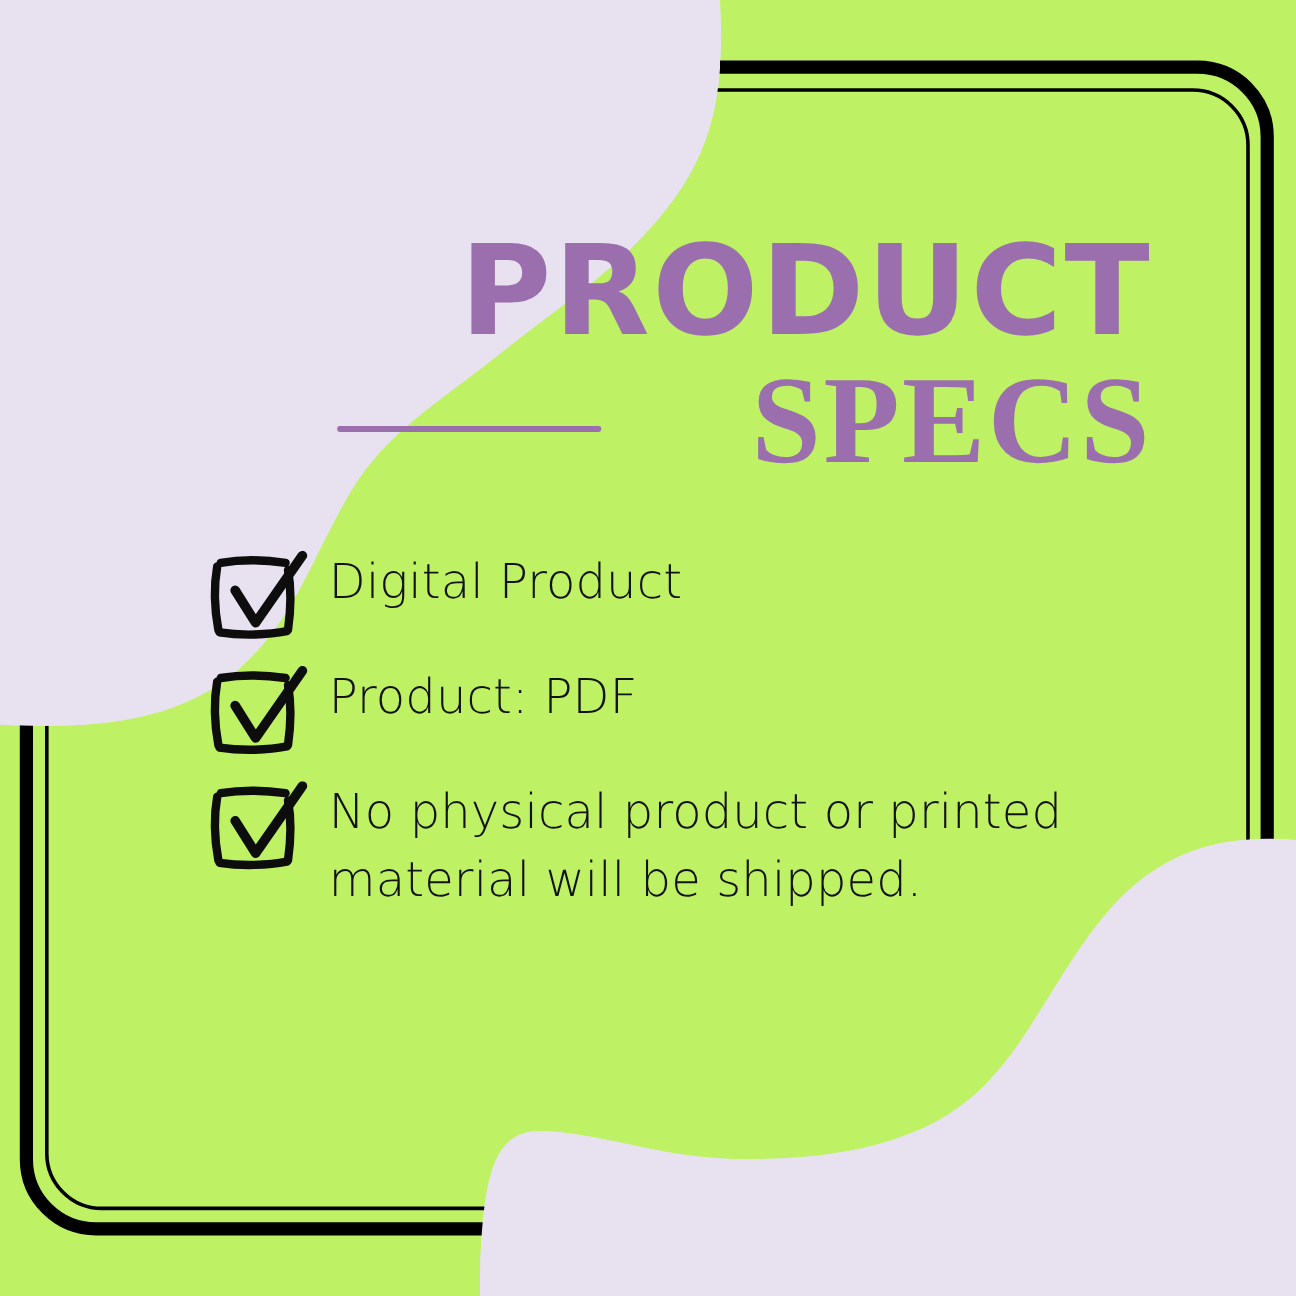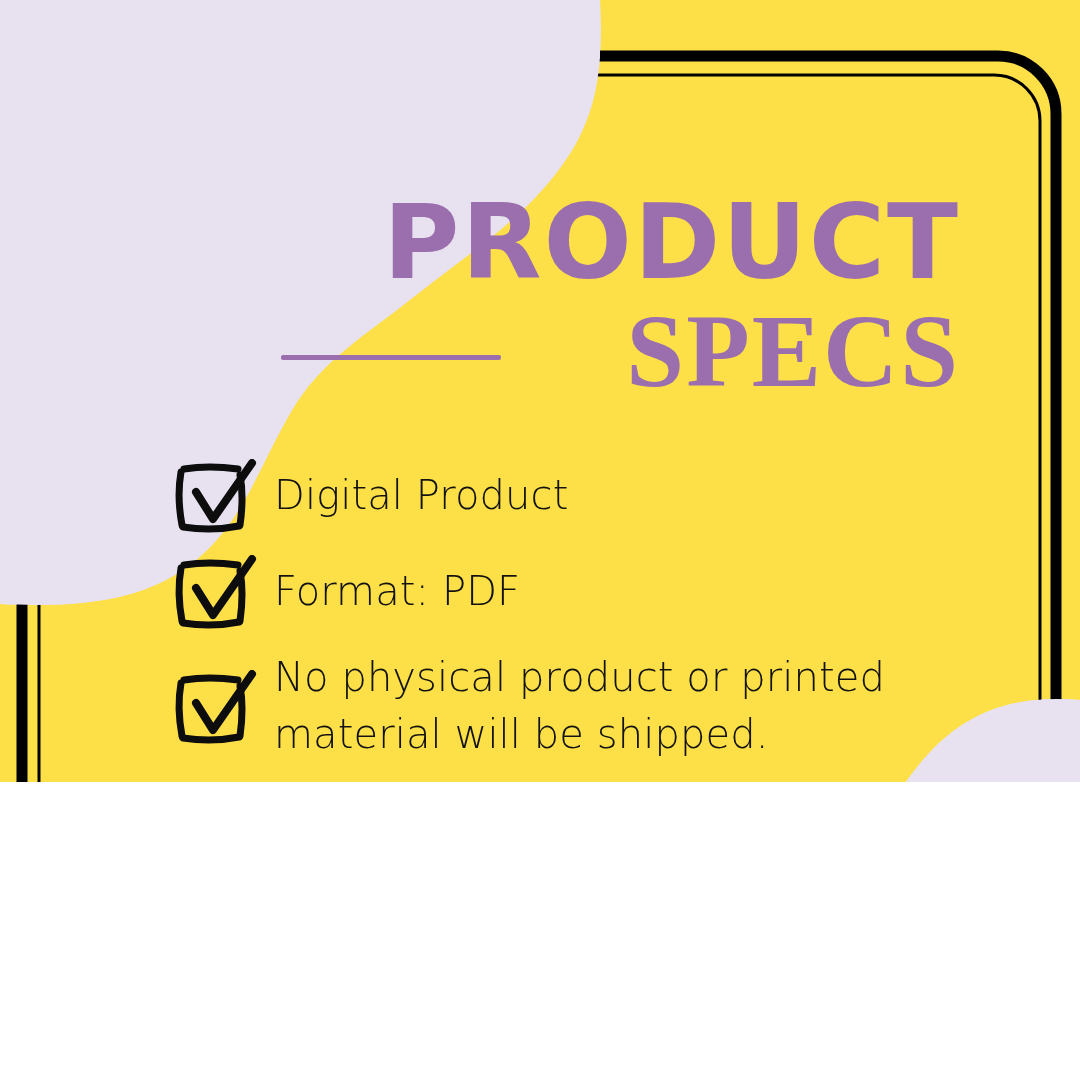--- a/index.html
+++ b/index.html
@@ -4,22 +4,22 @@
 <title>Product Specs</title>
 <style>
   html, body {
     margin: 0;
     padding: 0;
     background: #ffffff;
   }
   #canvas {
     position: relative;
     width: 1080px;
-    height: 782px;
-    background: #fde047;
+    height: 1080px;
+    background: #bef264;
     overflow: hidden;
     font-family: "Liberation Sans", sans-serif;
   }
 
   
   .blob-layer {
     position: absolute;
     left: 0; top: 0;
     width: 1080px;
     height: 1080px;
@@ -77,21 +77,21 @@
 
   
   .checklist {
     position: absolute;
     left: 172px;
     top: 455px;
     width: 800px;
   }
   .check-row {
     display: flex;
-    align-items: center;
+    align-items: flex-start;
     margin-bottom: 18px;
   }
   .check-row:last-child { margin-bottom: 16px; }
 
   .check-icon {
     flex: 0 0 auto;
     width: 86px;
     height: 74px;
     margin-right: 16px;
     margin-top: 4px;
@@ -180,21 +180,21 @@
           <svg width="86" height="74" viewBox="0 0 86 74">
             <g fill="none" stroke="#0d0d0d" stroke-width="7" stroke-linecap="round" stroke-linejoin="round">
               <path d="M12,10 C30,7 52,8 66,10"></path>
               <path d="M9,13 C6,30 7,50 10,66"></path>
               <path d="M11,68 C30,71 52,70 67,67"></path>
               <path d="M68,16 C71,32 70,52 68,66"></path>
               <path d="M24,33 L41,60 L80,4" stroke-width="8"></path>
             </g>
           </svg>
         </span>
-        <span class="check-text">Format: PDF</span>
+        <span class="check-text">Product: PDF</span>
       </div>
 
 
       <div class="check-row">
         <span class="check-icon">
           <svg width="86" height="74" viewBox="0 0 86 74">
             <g fill="none" stroke="#0d0d0d" stroke-width="7" stroke-linecap="round" stroke-linejoin="round">
               <path d="M12,10 C30,7 52,8 66,10"></path>
               <path d="M9,13 C6,30 7,50 10,66"></path>
               <path d="M11,68 C30,71 52,70 67,67"></path>

